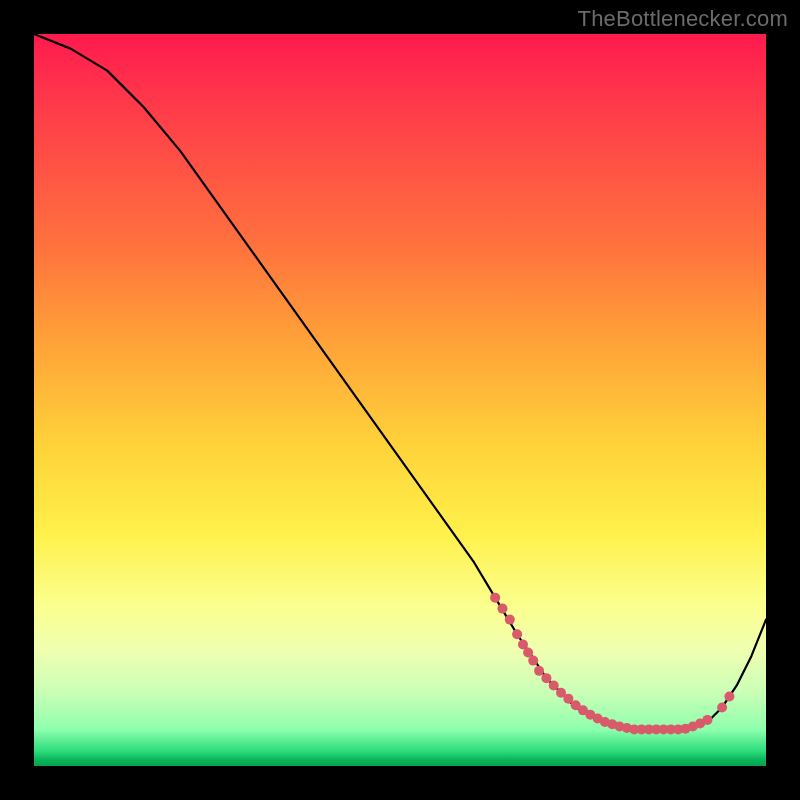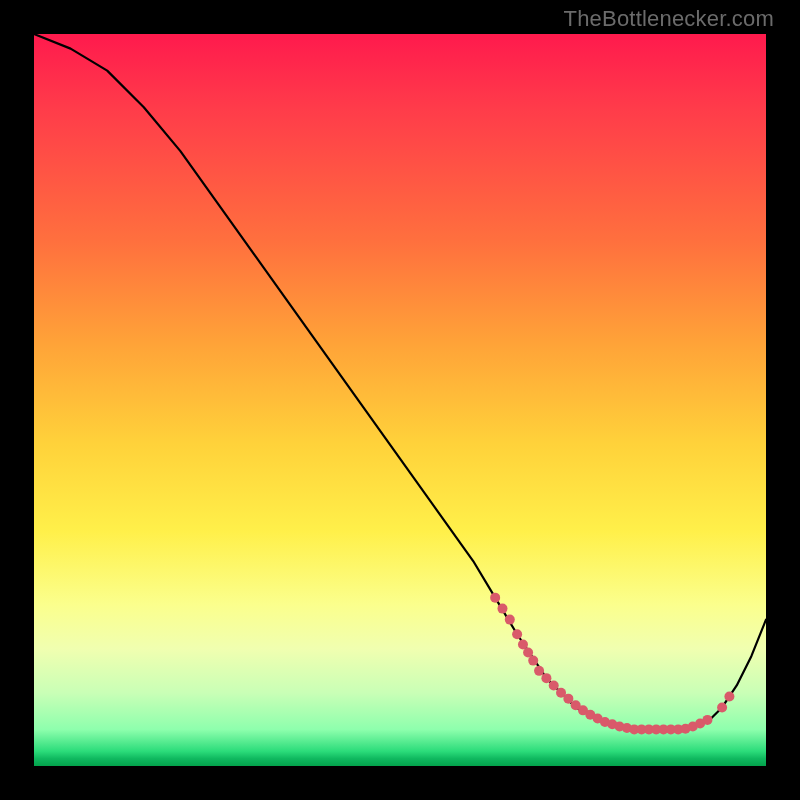--- a/index.html
+++ b/index.html
@@ -6,21 +6,21 @@
   html, body { width: 800px; height: 800px; overflow: hidden; background: #000; }
   .frame {
     position: relative;
     width: 800px;
     height: 800px;
     background: #000;
   }
   .attribution {
     position: absolute;
     top: 6px;
-    right: 26px;
+    right: 12px;
     font-family: Arial, Helvetica, sans-serif;
     font-size: 22px;
     color: #6b6b6b;
     letter-spacing: 0.2px;
   }
   .plot {
     position: absolute;
     left: 34px;
     top: 34px;
     width: 732px;

